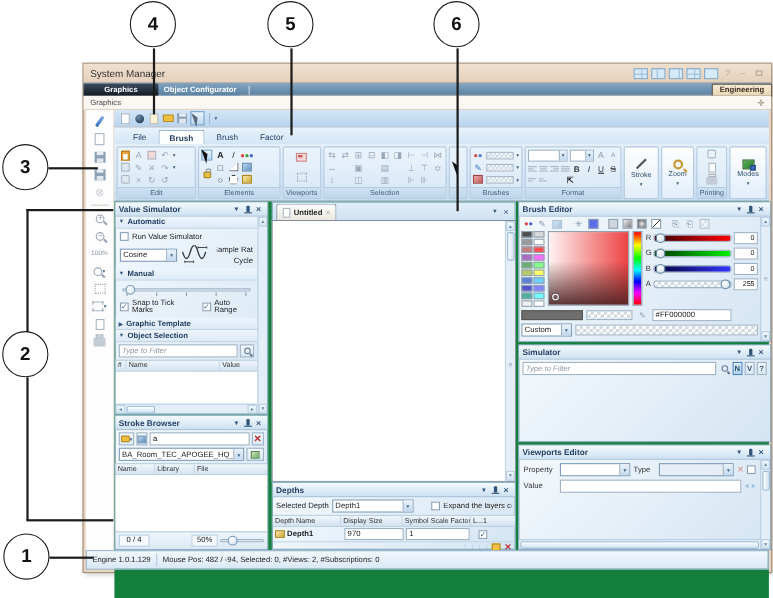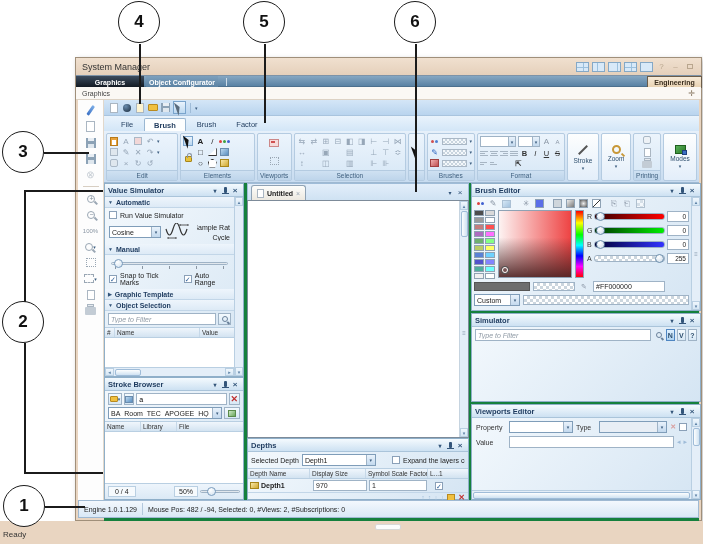--- a/index.html
+++ b/index.html
@@ -1055,17 +1055,13 @@
         </div>
       </div>
     </div>
 
     <div class="status">
       <span class="scell">Engine 1.0.1.129</span>
       <span class="scell" style="border-right:none">Mouse Pos: 482 / -94, Selected: 0, #Views: 2, #Subscriptions: 0</span>
     </div>
   </div>
 
-  <div class="desktop">
-    <span class="ready">Ready</span>
-    <span class="notch"></span>
-  </div>
 </div>
 
 </body></html>

